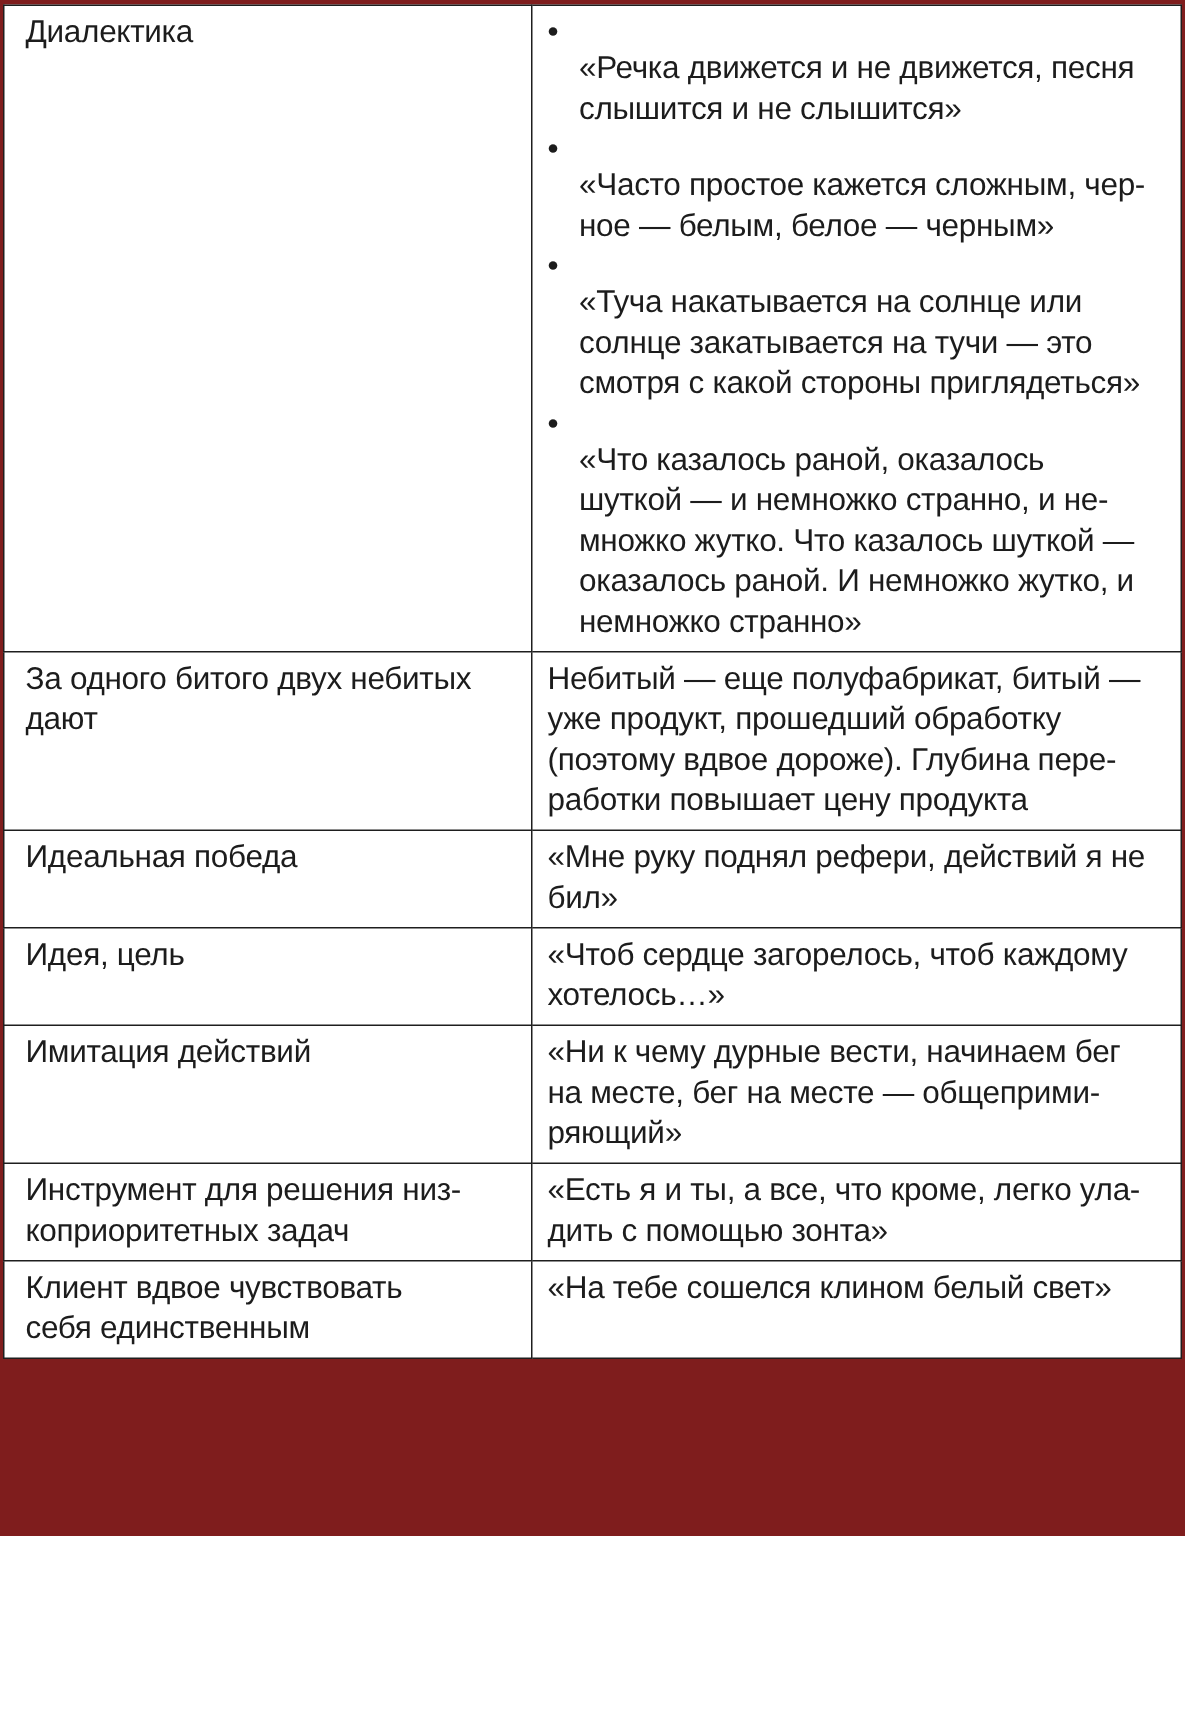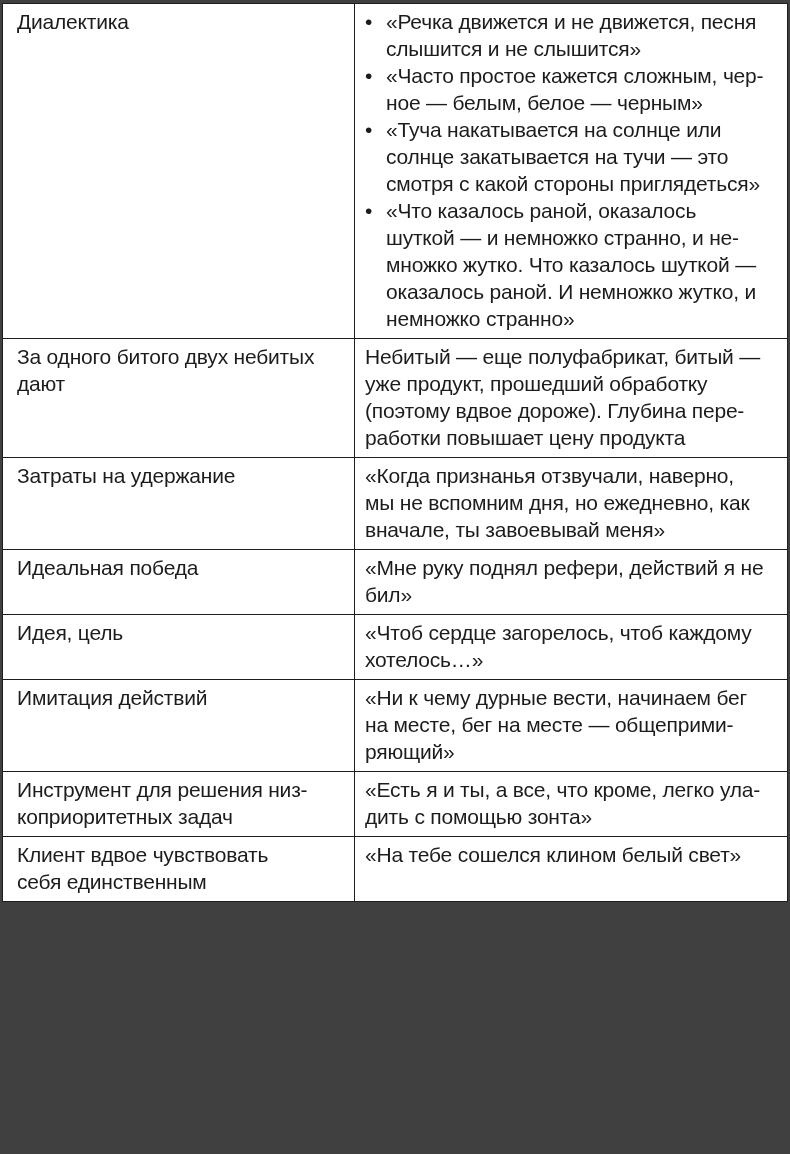--- a/index.html
+++ b/index.html
@@ -6,23 +6,23 @@
     margin: 0;
     padding: 0;
     width: 790px;
     height: 1154px;
     background: #ffffff;
     overflow: hidden;
   }
   .page {
     box-sizing: border-box;
     width: 790px;
-    height: 1154px;
+    height: 1024px;
     padding: 3px 3px 0 2px;
-    background: #404040;
+    background: #7f1d1d;
   }
   table.quotes-table {
     border-collapse: collapse;
     table-layout: fixed;
     width: 785px;
     background: #ffffff;
   }
   col.col-term  { width: 352px; }
   col.col-quote { width: 433px; }
   td {
@@ -50,20 +50,21 @@
   li.quote-item {
     display: flex;
     white-space: pre-line;
   }
   .bullet {
     flex: 0 0 21px;
     width: 21px;
   }
   .quote-text {
     flex: 1 1 auto;
+    margin-top: 24px;
   }
 </style>
 </head>
 <body>
 
 <div class="page">
   <table class="quotes-table">
     <colgroup>
       <col class="col-term">
       <col class="col-quote">
@@ -83,26 +84,20 @@
         </tr>
         <tr>
           <td class="term-cell">За одного битого двух небитых
 дают</td>
           <td class="quote-cell">Небитый — еще полуфабрикат, битый —
 уже продукт, прошедший обработку
 (поэтому вдвое дороже). Глубина пере-
 работки повышает цену продукта</td>
         </tr>
         <tr>
-          <td class="term-cell">Затраты на удержание</td>
-          <td class="quote-cell">«Когда признанья отзвучали, наверно,
-мы не вспомним дня, но ежедневно, как
-вначале, ты завоевывай меня»</td>
-        </tr>
-        <tr>
           <td class="term-cell">Идеальная победа</td>
           <td class="quote-cell">«Мне руку поднял рефери, действий я не
 бил»</td>
         </tr>
         <tr>
           <td class="term-cell">Идея, цель</td>
           <td class="quote-cell">«Чтоб сердце загорелось, чтоб каждому
 хотелось…»</td>
         </tr>
         <tr>

